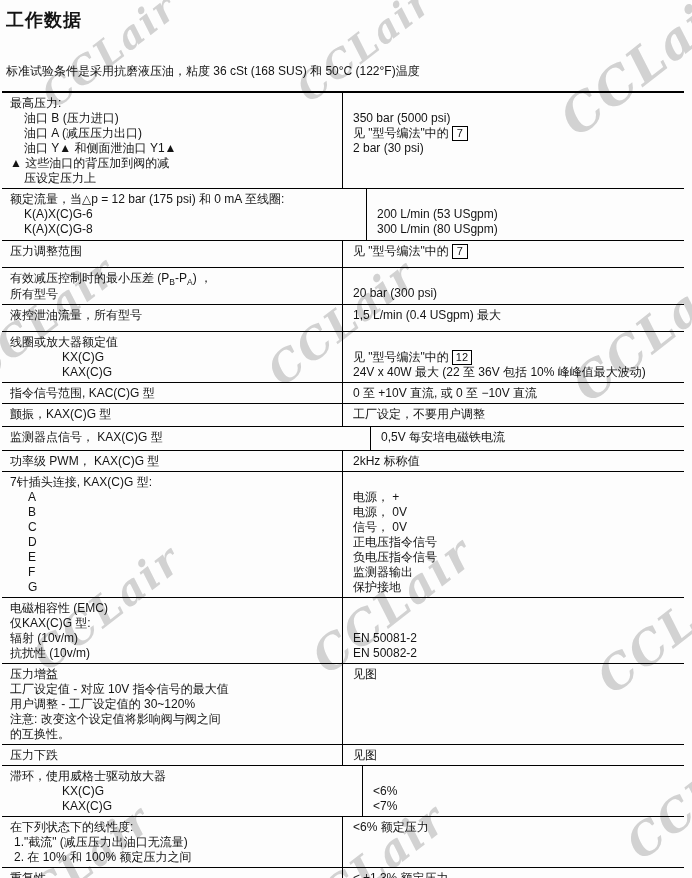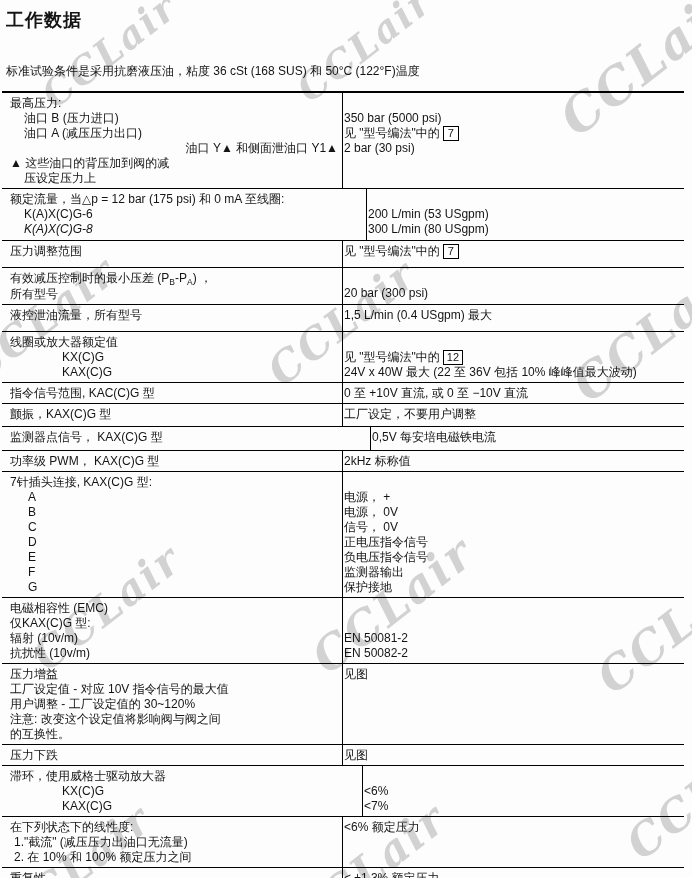--- a/index.html
+++ b/index.html
@@ -35,21 +35,21 @@
   }
   .t-row { display:flex; box-sizing:border-box; }
   .t-row + .t-row { border-top:1.5px solid #000; }
   .t-cell {
     box-sizing:border-box;
     padding:3px 4px 2px 8px;
     font-size:12px; line-height:15px;
     white-space:nowrap;
   }
   .t-cell.lbl { width:340px; flex:none; }
-  .t-cell.val { flex:1; border-left:1.5px solid #000; padding-left:1px; white-space:normal; }
+  .t-cell.val { flex:1; border-left:1.5px solid #000; padding-left:10px; white-space:normal; }
   .line { min-height:15px; }
   .box {
     display:inline-block;
     border:1px solid #000;
     padding:0 3px; margin-left:3px;
     font-size:11px; line-height:13px;
     min-width:8px; text-align:center;
     background:#fff;
   }
   .subscript { font-size:8.5px; position:relative; top:3px; }
@@ -74,36 +74,36 @@
 
 <div id="content">
   <h1 id="page-title">工作数据</h1>
   <p id="page-subtitle">标准试验条件是采用抗磨液压油，粘度 36 cSt (168 SUS) 和 50°C (122°F)温度</p>
   <div id="data-table">
       <div class="t-row" style="min-height: 87px;">
         <div class="t-cell lbl">
           <div class="line"><span>最高压力:</span></div>
           <div class="line" style="padding-left: 14px;"><span>油口 B (压力进口)</span></div>
           <div class="line" style="padding-left: 14px;"><span>油口 A (减压压力出口)</span></div>
-          <div class="line" style="padding-left: 14px; text-align: right;"><span>油口 Y▲ 和侧面泄油口 Y1▲</span></div>
+          <div class="line" style="padding-left: 14px;"><span>油口 Y▲ 和侧面泄油口 Y1▲</span></div>
           <div class="line"><span>▲ 这些油口的背压加到阀的减</span></div>
           <div class="line" style="padding-left: 14px;"><span>压设定压力上</span></div>
         </div>
         <div class="t-cell val">
           <div class="line"><span>&nbsp;</span></div>
           <div class="line"><span>350 bar (5000 psi)</span></div>
           <div class="line"><span>见 "型号编法"中的</span><span class="box">7</span></div>
           <div class="line"><span>2 bar (30 psi)</span></div>
         </div>
       </div>
       <div class="t-row" style="min-height: 52px; gap: 24px;">
         <div class="t-cell lbl">
           <div class="line"><span>额定流量，当△p = 12 bar (175 psi) 和 0 mA 至线圈:</span></div>
           <div class="line" style="padding-left: 14px;"><span>K(A)X(C)G-6</span></div>
-          <div class="line" style="padding-left: 14px; font-style: italic;"><span>K(A)X(C)G-8</span></div>
+          <div class="line" style="padding-left: 14px;"><span>K(A)X(C)G-8</span></div>
         </div>
         <div class="t-cell val">
           <div class="line"><span>&nbsp;</span></div>
           <div class="line"><span>200 L/min (53 USgpm)</span></div>
           <div class="line"><span>300 L/min (80 USgpm)</span></div>
         </div>
       </div>
       <div class="t-row" style="min-height: 27px;">
         <div class="t-cell lbl">
           <div class="line"><span>压力调整范围</span></div>

